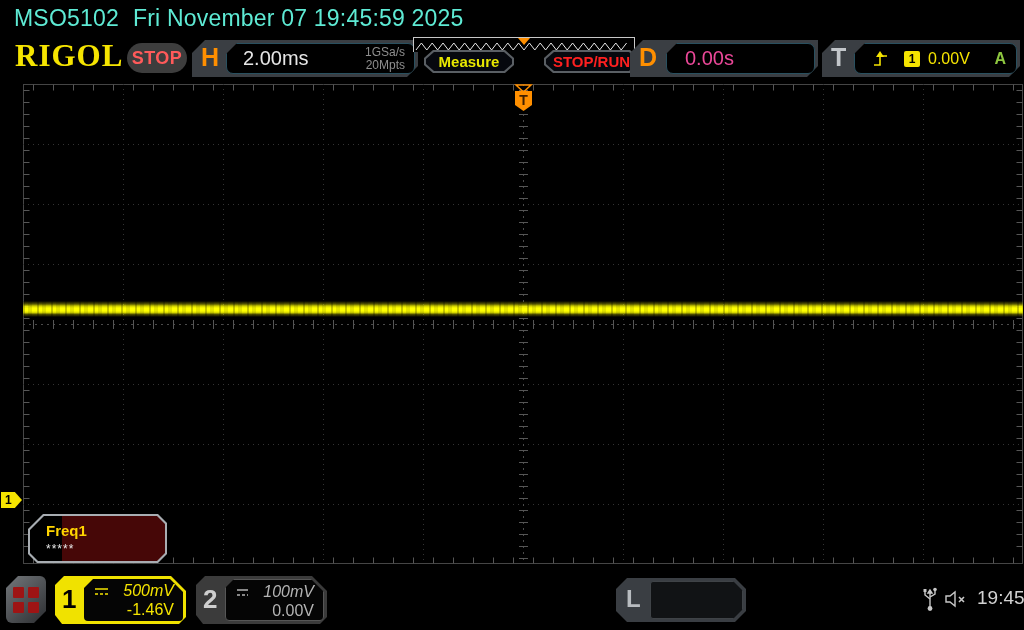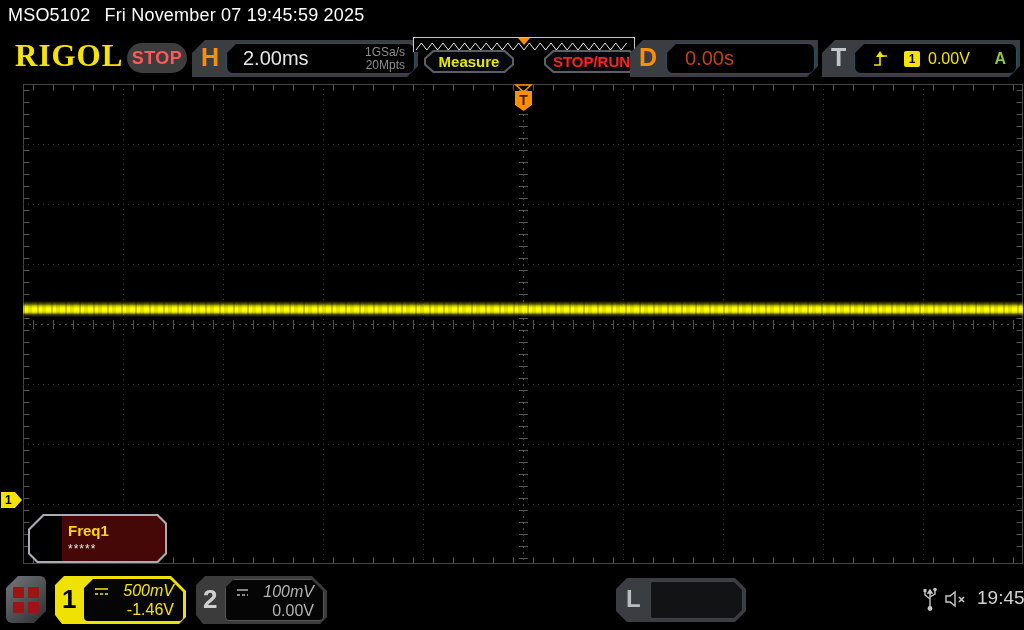--- a/index.html
+++ b/index.html
@@ -4,21 +4,21 @@
 <style>
   * { margin:0; padding:0; box-sizing:border-box; }
   html,body { background:#000; }
   #screen {
     position:relative; width:1024px; height:630px; background:#000;
     font-family:"Liberation Sans", sans-serif; overflow:hidden; color:#e8e8e8;
   }
   .abs { position:absolute; }
 
   
-  #statusbar { left:8px; top:5px; font-size:18px; color:#ffffff; letter-spacing:.2px; }
+  #statusbar { left:14px; top:5px; font-size:23px; color:#5eead4; letter-spacing:.2px; }
   #statusbar span { margin-right:14px; }
 
   
   #brand { left:15px; top:38px; font-family:"Liberation Serif", serif; font-weight:900;
            font-size:31px; color:#f5e400; letter-spacing:1px; }
   #runstate { left:127px; top:43px; width:60px; height:30px; background:#3d3d3d;
               border-radius:16px; display:flex; align-items:center; justify-content:center;
               font-weight:bold; font-size:18px; color:#ff5a5a; letter-spacing:.5px; }
 
   .hgroup { background:#3a3e43; height:37px; top:40px;
@@ -47,21 +47,21 @@
   .tabbtn .inner { position:absolute; left:2px; top:2px; right:2px; bottom:2px; background:#06080e;
             display:flex; align-items:center; justify-content:center; font-weight:bold; font-size:15px;
             clip-path: polygon(8px 0, calc(100% - 8px) 0, 100% 7px, 100% calc(100% - 7px), calc(100% - 8px) 100%, 8px 100%, 0 calc(100% - 7px), 0 7px); }
   #btn-measure { left:424px; width:90px; }
   #btn-measure .inner { color:#e8e800; }
   #btn-stoprun { left:544px; width:95px; }
   #btn-stoprun .inner { color:#ff2020; }
 
   #hgroup-d { left:630px; width:188px; }
   #hgroup-d .gbox { left:36px; right:3px; }
-  #d-value { font-size:20px; color:#c2410c; margin-left:18px; }
+  #d-value { font-size:20px; color:#ec4899; margin-left:18px; }
 
   #hgroup-t { left:822px; width:198px; }
   #hgroup-t .gbox { left:32px; right:3px; }
   #t-box-content { display:flex; align-items:center; width:100%; }
   #trig-slope { margin-left:18px; }
   #trig-src { width:16px; height:16px; background:#f5e400; border-radius:2px; margin-left:16px;
               display:flex; align-items:center; justify-content:center;
               color:#000; font-weight:bold; font-size:12px; }
   #trig-level { color:#f5e400; font-size:16px; margin-left:8px; }
   #trig-mode { margin-left:auto; margin-right:10px; color:#8dc63f; font-size:16px; font-weight:bold; }
@@ -83,21 +83,21 @@
   #ch1-marker { left:1px; top:492px; width:21px; height:16px; background:#f5e400;
     clip-path: polygon(0 0, 66% 0, 100% 50%, 66% 100%, 0 100%);
     display:flex; align-items:center; color:#000; font-weight:bold; font-size:12px; padding-left:4px; }
 
   
   #meas-box { left:28px; top:514px; width:139px; height:49px; background:#a8adb2;
     clip-path: polygon(15px 0, calc(100% - 9px) 0, 100% 9px, 100% calc(100% - 9px), calc(100% - 9px) 100%, 9px 100%, 0 calc(100% - 9px), 0 15px); }
   #meas-box .inner { position:absolute; left:2px; top:2px; right:2px; bottom:2px;
     background:linear-gradient(to right, #000 0 32px, #460707 32px);
     clip-path: polygon(14px 0, calc(100% - 8px) 0, 100% 8px, 100% calc(100% - 8px), calc(100% - 8px) 100%, 8px 100%, 0 calc(100% - 8px), 0 14px);
-    padding:6px 0 0 38px; }
+    padding:6px 0 0 16px; }
   #meas-title { color:#ffd400; font-size:15px; font-weight:bold; }
   #meas-value { color:#e8e8e8; font-size:12px; letter-spacing:1px; margin-top:3px; }
 
   
   #btn-grid { left:6px; top:576px; width:40px; height:47px;
     background:linear-gradient(135deg,#73777b,#2c2e31);
     clip-path: polygon(12px 0, 100% 0, 100% calc(100% - 12px), calc(100% - 12px) 100%, 0 100%, 0 12px);
     border-radius:6px; display:flex; align-items:center; justify-content:center; }
   #btn-grid .squares { display:grid; grid-template-columns:11px 11px; grid-gap:4px; }
   #btn-grid .sq { width:11px; height:11px; background:#9e1414; border-radius:1px; }

